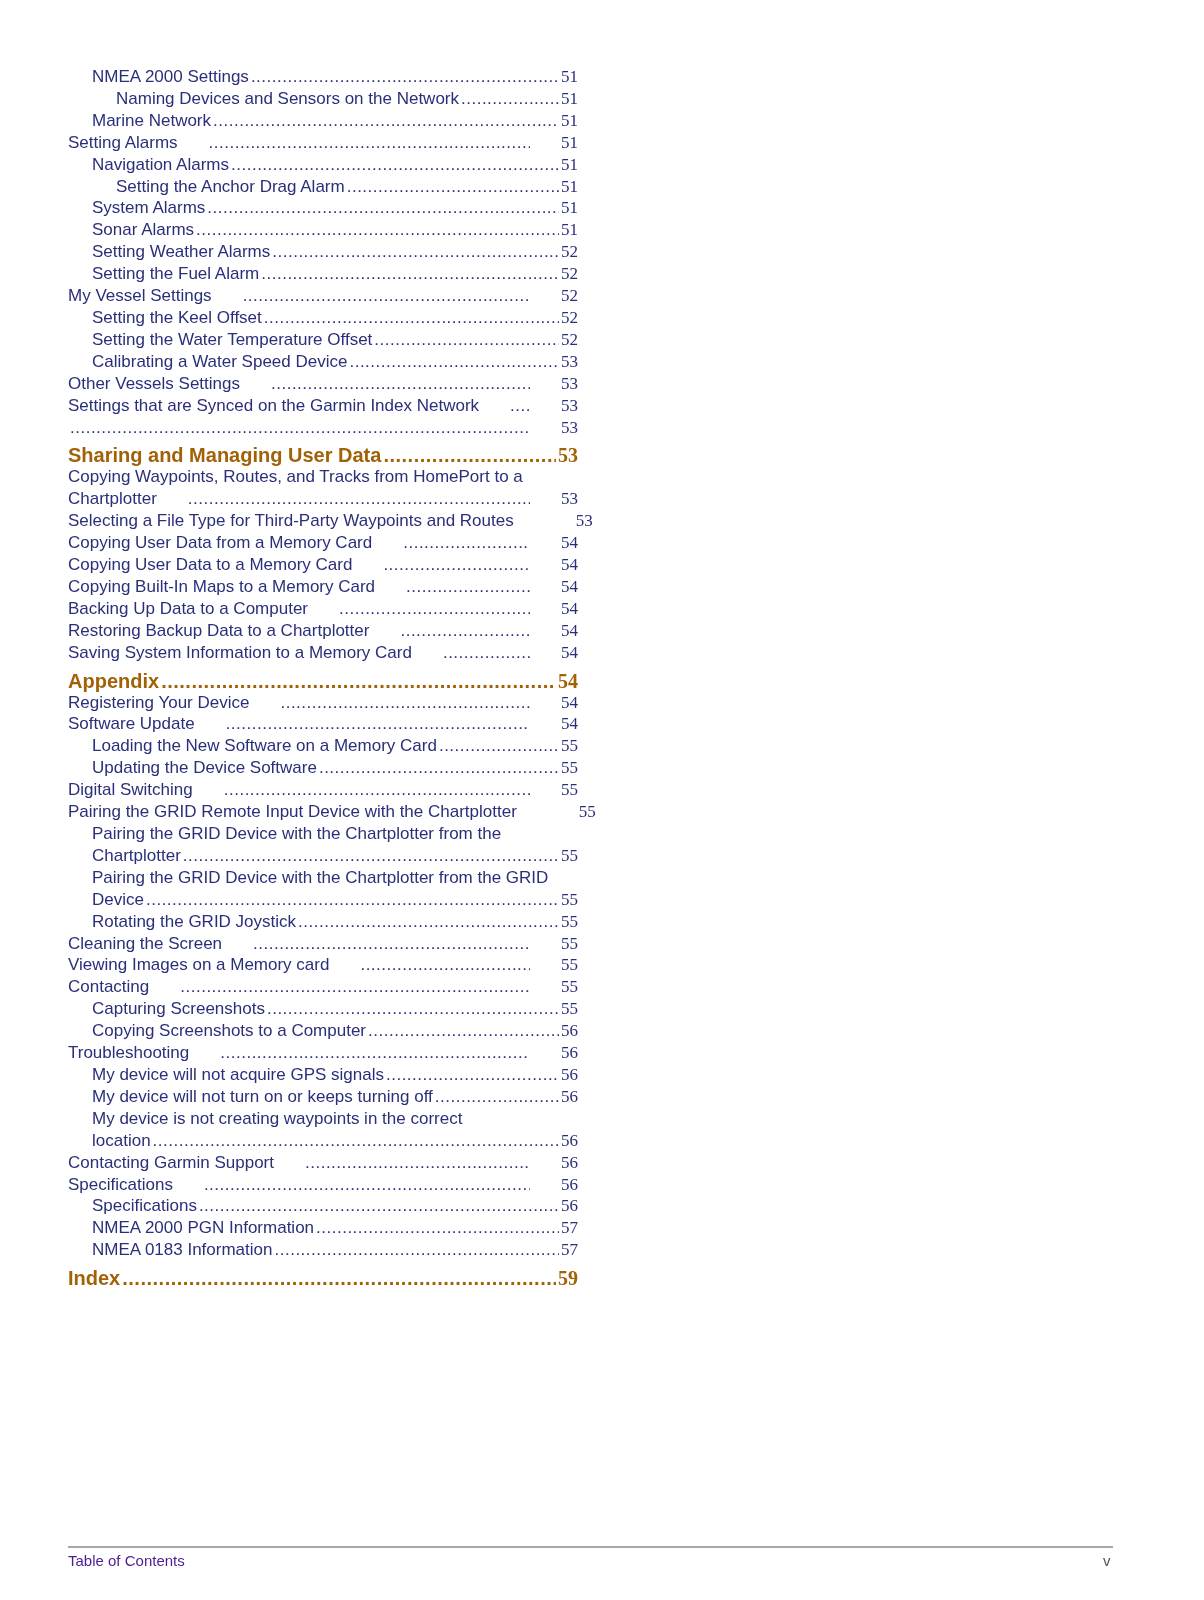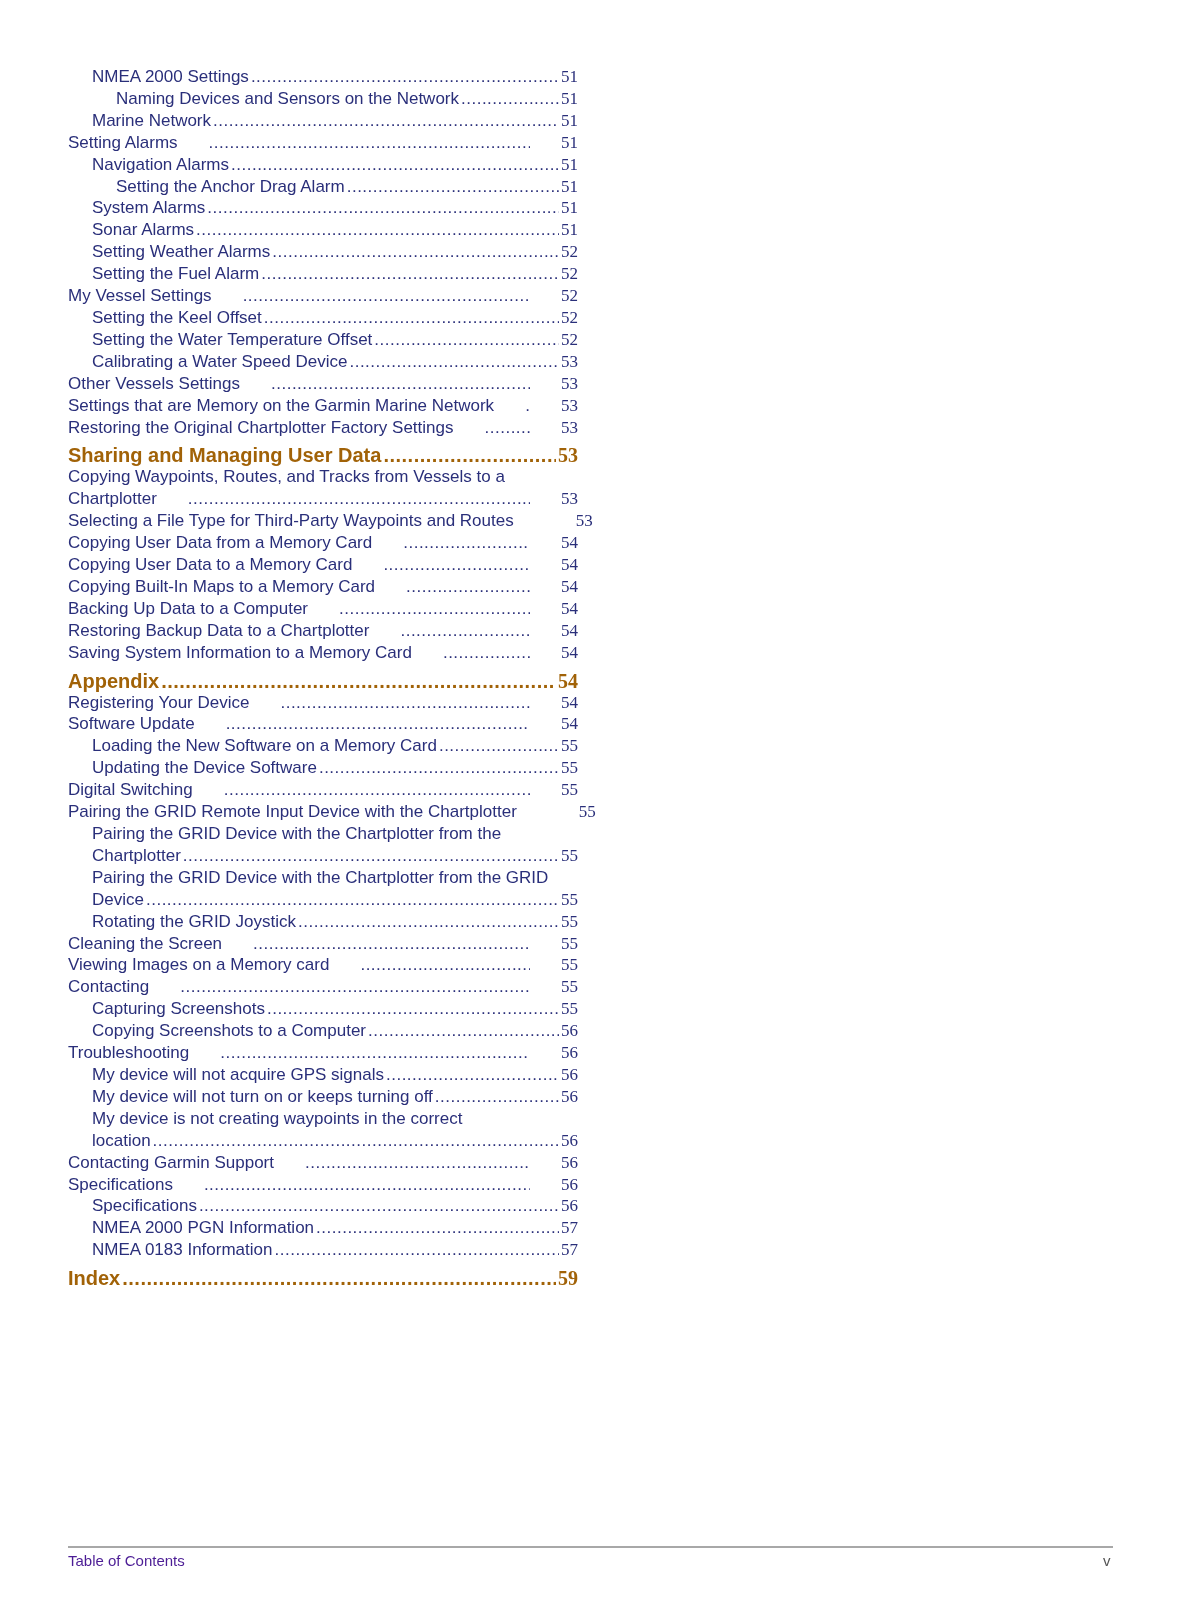--- a/index.html
+++ b/index.html
@@ -93,36 +93,35 @@
       <span class="t">Calibrating a Water Speed Device</span>
       <span class="dots"></span>
       <span class="p">53</span>
     </div>
     <div class="row l1">
       <span class="t">Other Vessels Settings</span>
       <span class="dots"></span>
       <span class="p">53</span>
     </div>
     <div class="row l1">
-      <span class="t">Settings that are Memory on the Garmin Marine Network</span>
-      <span class="dots"></span>
-      <span class="p">53</span>
-    </div>
-    <div class="row l1">
-      <span class="t">Restoring the Original Chartplotter Factory Settings</span>
+      <span class="t">Settings that are Synced on the Garmin Index Network</span>
+      <span class="dots"></span>
+      <span class="p">53</span>
+    </div>
+    <div class="row l1">
       <span class="dots"></span>
       <span class="p">53</span>
     </div>
     <div class="row h">
       <span class="t">Sharing and Managing User Data</span>
       <span class="dots"></span>
       <span class="p">53</span>
     </div>
     <div class="row l1">
-      <span class="t">Copying Waypoints, Routes, and Tracks from Vessels to a</span>
+      <span class="t">Copying Waypoints, Routes, and Tracks from HomePort to a</span>
     </div>
     <div class="row l1">
       <span class="t">Chartplotter</span>
       <span class="dots"></span>
       <span class="p">53</span>
     </div>
     <div class="row l1">
       <span class="t">Selecting a File Type for Third-Party Waypoints and Routes</span>
       <span class="dots"></span>
       <span class="p">53</span>

